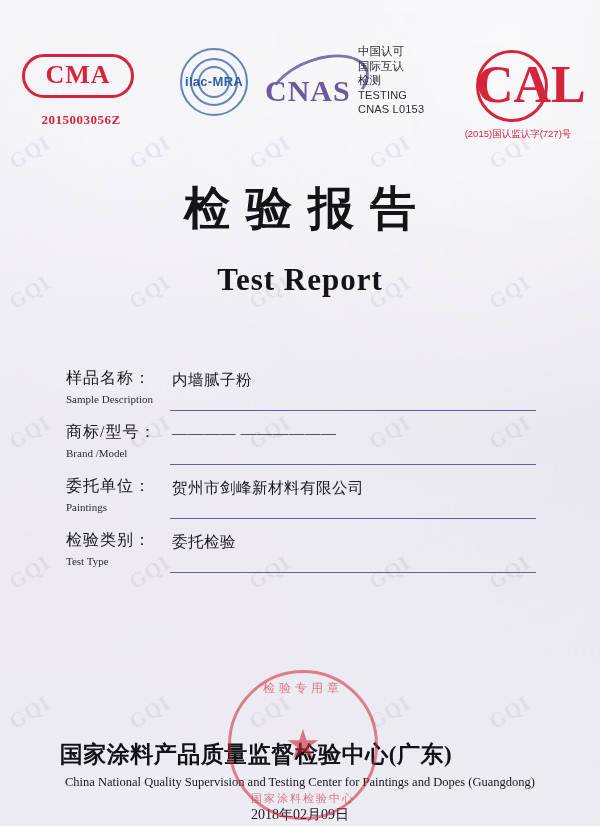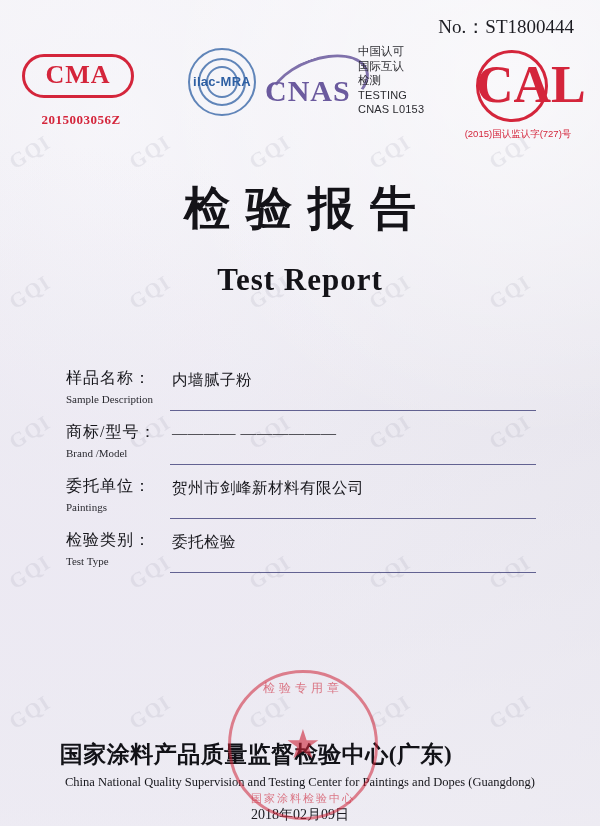--- a/index.html
+++ b/index.html
@@ -86,21 +86,21 @@
     font-family: "Liberation Serif", serif;
     font-weight: bold;
     font-size: 13px;
     color: #d4253b;
     letter-spacing: 0.5px;
     text-align: center;
   }
   
   .ilac {
     position: absolute;
-    left: 176px;
+    left: 168px;
     top: 10px;
     width: 92px;
     height: 78px;
   }
   .ilac-ring {
     position: absolute;
     left: 12px;
     top: 2px;
     width: 68px;
     height: 68px;
@@ -403,23 +403,20 @@
 
     <div class="wm" style="left:8px;  top:700px;">GQI</div>
     <div class="wm" style="left:128px; top:700px;">GQI</div>
     <div class="wm" style="left:248px; top:700px;">GQI</div>
     <div class="wm" style="left:368px; top:700px;">GQI</div>
     <div class="wm" style="left:488px; top:700px;">GQI</div>
   </div>
 
   <div class="header">
 
-    <div class="report-no">
-      <span>No.：</span><span>ST1800444</span>
-    </div>
 
     <div class="cma">
       <div class="cma-box">
         <div class="cma-text">CMA</div>
       </div>
       <div class="cma-num">2015003056Z</div>
     </div>
 
     <div class="ilac">
       <div class="ilac-ring"></div>

